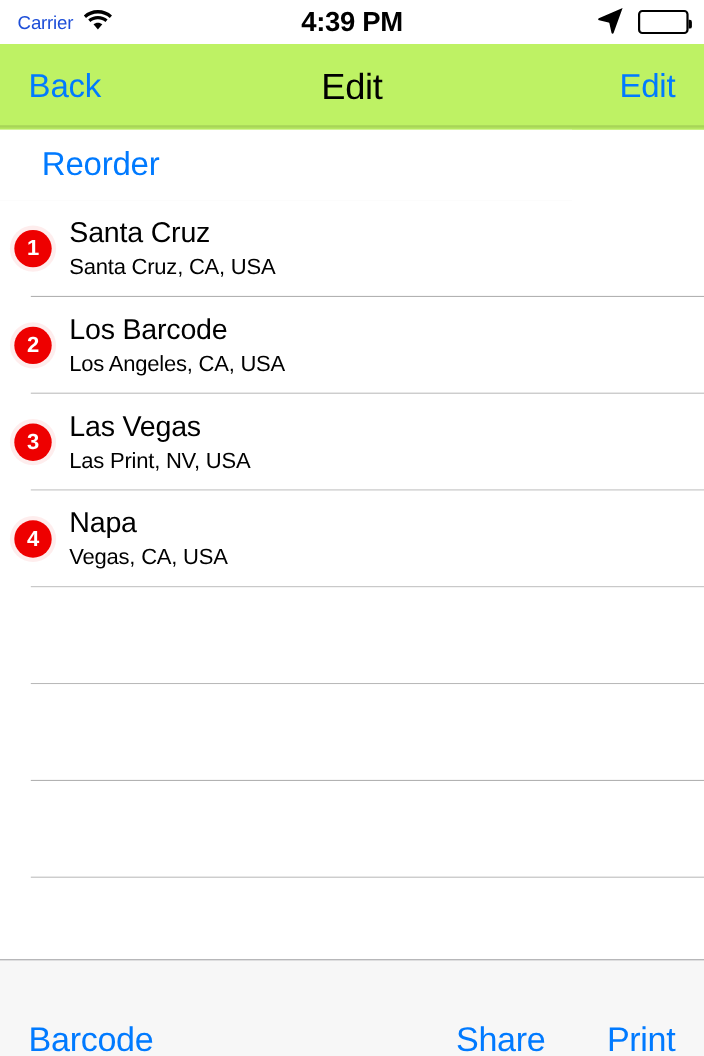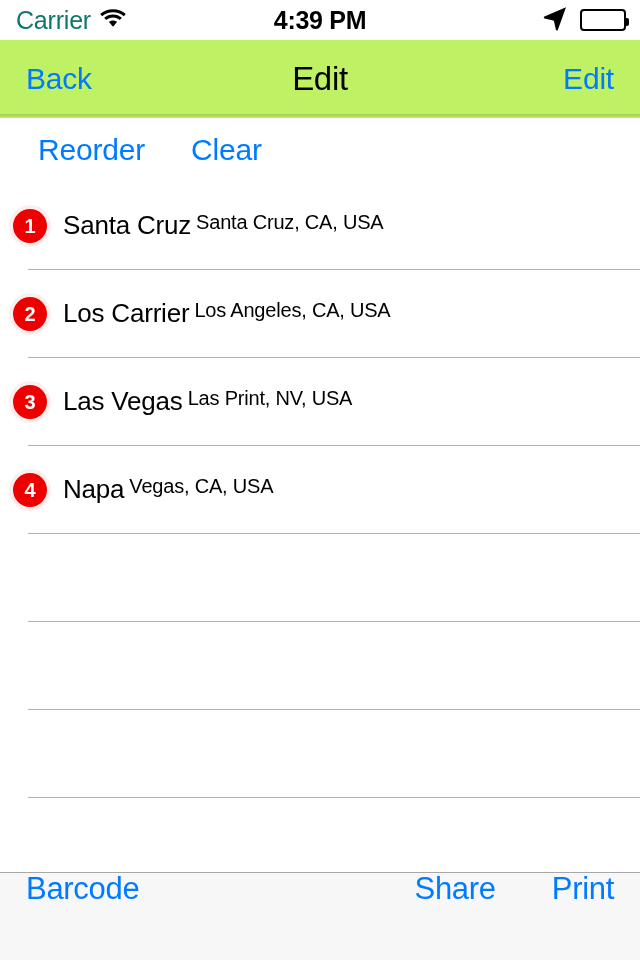--- a/index.html
+++ b/index.html
@@ -34,22 +34,22 @@
     box-sizing: border-box;
     padding: 0 16px;
   }
   .status-left {
     display: flex;
     align-items: center;
     gap: 9px;
     flex: 0 0 auto;
   }
   .carrier-label {
-    font-size: 25px;
-    color: #0f766e;
+    font-size: 17px;
+    color: #1d4ed8;
     letter-spacing: -0.2px;
     line-height: 1;
   }
   .wifi-icon { display: block; }
   .status-center {
     position: absolute;
     left: 0; right: 0;
     text-align: center;
     pointer-events: none;
   }
@@ -206,20 +206,21 @@
     font-weight: bold;
     display: flex;
     align-items: center;
     justify-content: center;
     box-shadow: 0 0 0 4px rgba(238,0,0,0.07);
     line-height: 1;
   }
   .row-text {
     margin-left: 63px;
     display: flex;
+    flex-direction: column;
     justify-content: center;
     gap: 5px;
   }
   .row-title {
     font-size: 26px;
     color: #000;
     letter-spacing: -0.2px;
     line-height: 1.15;
   }
   .row-subtitle {
@@ -240,21 +241,21 @@
   
   .toolbar-bottom {
     position: absolute;
     left: 0; bottom: 0;
     width: 640px;
     height: 88px;
     background: #f7f7f7;
     border-top: 1px solid #a7a7aa;
     box-sizing: border-box;
     display: flex;
-    align-items: flex-start;
+    align-items: flex-end;
     padding: 0 18px;
   }
   .bb-btn {
     font-size: 31px;
     color: #007aff;
     background: none;
     border: none;
     padding: 0 8px;
     cursor: pointer;
     font-family: "Liberation Sans", sans-serif;
@@ -296,36 +297,35 @@
   </div>
 
   <div class="nav-bar">
     <button class="nav-btn nav-left">Back</button>
     <div class="nav-title">Edit</div>
     <button class="nav-btn nav-right">Edit</button>
   </div>
 
   <div class="toolbar-top">
     <button class="tb-btn">Reorder</button>
-    <button class="tb-btn">Clear</button>
   </div>
 
   <div class="table-view">
     <div id="rows-container">
         <div class="row">
           <div class="badge">1</div>
           <div class="row-text">
             <div class="row-title">Santa Cruz</div>
             <div class="row-subtitle">Santa Cruz, CA, USA</div>
           </div>
         </div>
         <div class="row">
           <div class="badge">2</div>
           <div class="row-text">
-            <div class="row-title">Los Carrier</div>
+            <div class="row-title">Los Barcode</div>
             <div class="row-subtitle">Los Angeles, CA, USA</div>
           </div>
         </div>
         <div class="row">
           <div class="badge">3</div>
           <div class="row-text">
             <div class="row-title">Las Vegas</div>
             <div class="row-subtitle">Las Print, NV, USA</div>
           </div>
         </div>

